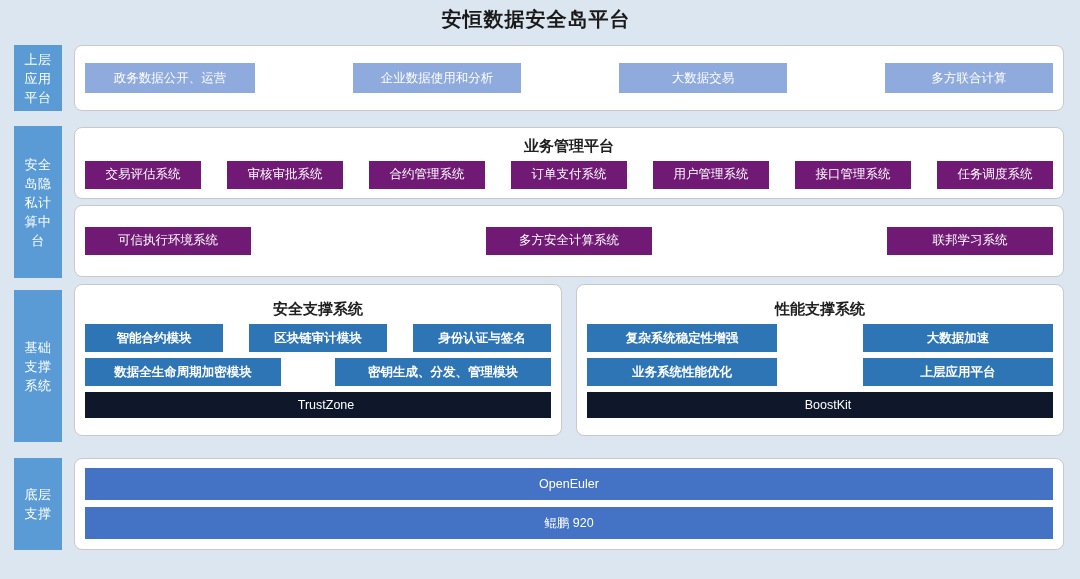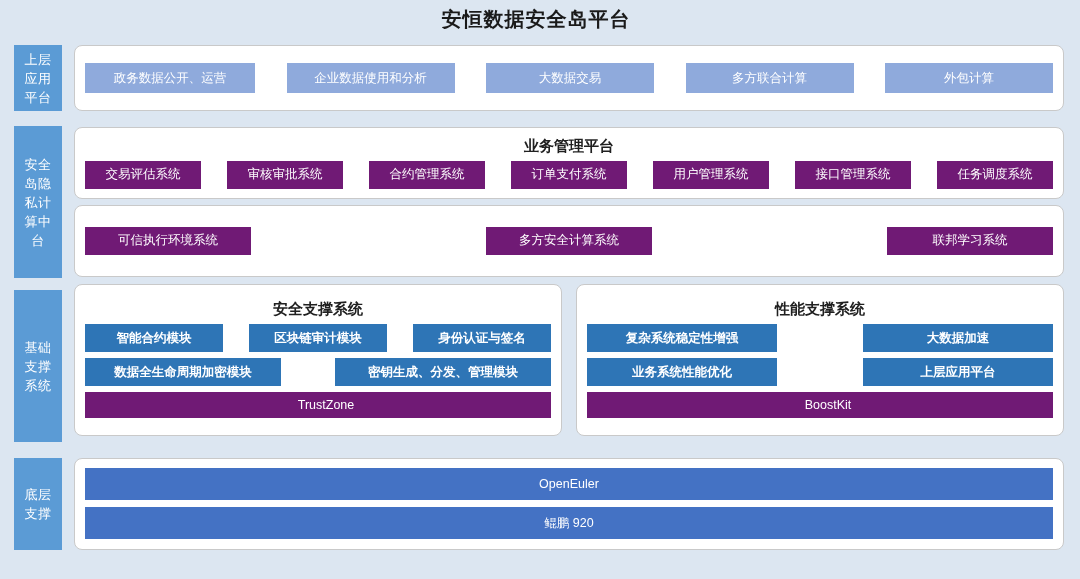--- a/index.html
+++ b/index.html
@@ -108,21 +108,21 @@
     align-items: center;
     justify-content: center;
     box-sizing: border-box;
     white-space: nowrap;
   }
 
   
   .chip.periwinkle { background: #8faadc; }
   .chip.cyan       { background: #701a75; }
   .chip.steel      { background: #2e75b6; font-weight: bold; }
-  .chip.red        { background: #701a75; padding-left: 16px; }
+  .chip.red        { background: #0f172a; padding-left: 16px; }
   .chip.royal      { background: #4472c4; }
 
   
   #band-app { height: 84px; margin-top: 2px; }
   #band-app .panel { height: 66px; padding-top: 0; padding-bottom: 0; }
   #band-app .chip { height: 30px; font-size: 12.5px; }
   #band-app .side-label { height: 66px; align-self: center; }
 
   
   #band-mid { height: 164px; }
@@ -162,21 +162,20 @@
     <div class="side-label">
       <span>上层应用平台</span>
     </div>
     <div class="band-body">
       <div class="panel">
         <div class="chip-row">
           <div class="chip periwinkle" style="width:170px">政务数据公开、运营</div>
           <div class="chip periwinkle" style="width:168px">企业数据使用和分析</div>
           <div class="chip periwinkle" style="width:168px">大数据交易</div>
           <div class="chip periwinkle" style="width:168px">多方联合计算</div>
-          <div class="chip periwinkle" style="width:168px">外包计算</div>
         </div>
       </div>
     </div>
   </div>
 
   <div class="band" id="band-mid">
     <div class="side-label">
       <span>安全岛隐私计算中台</span>
     </div>
     <div class="band-body">

